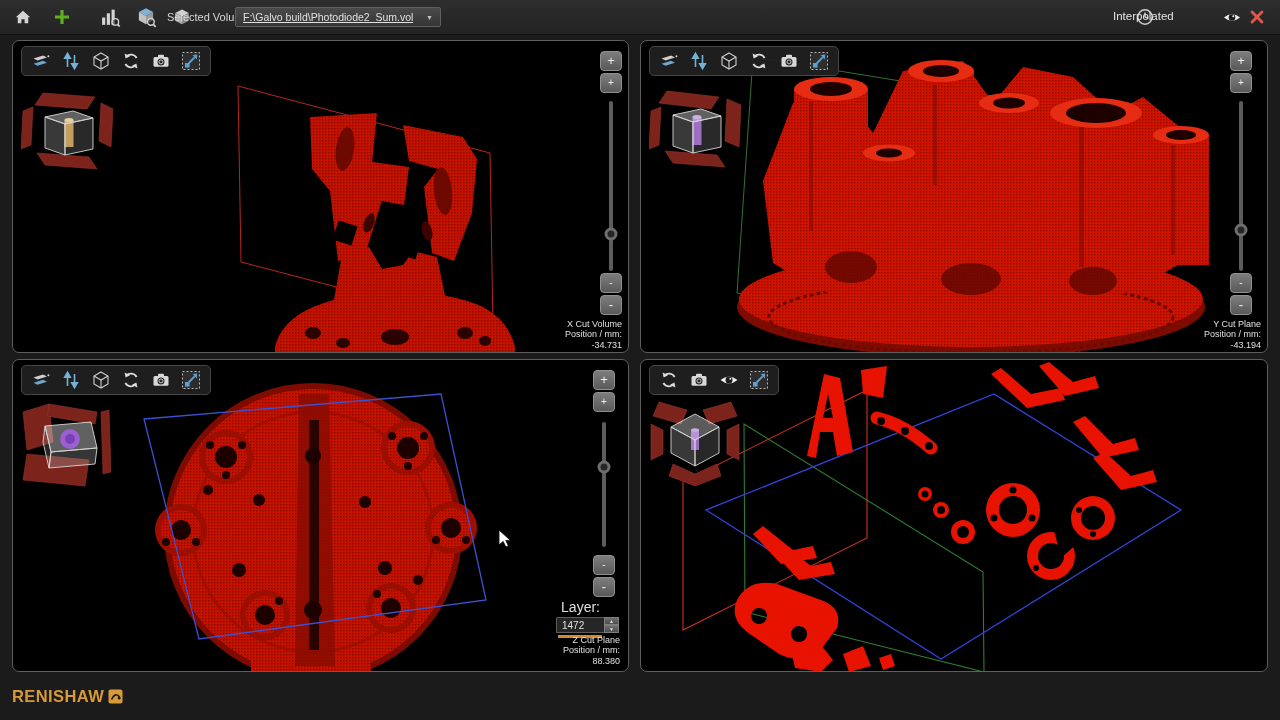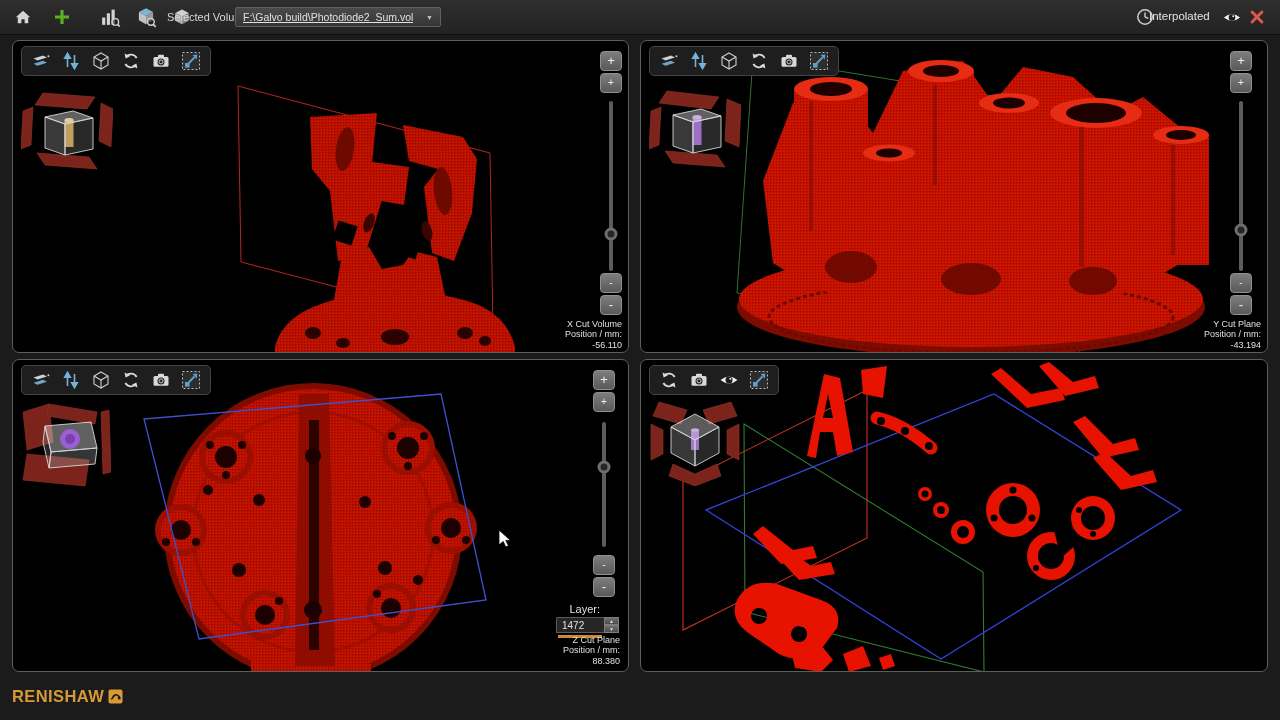--- a/index.html
+++ b/index.html
@@ -25,21 +25,21 @@
   .vbtn{width:20px;height:20px;background:none;border:none;padding:0;cursor:pointer;line-height:0;}
   .orient{position:absolute;cursor:pointer;line-height:0;}
   .sqbtn{position:absolute;width:22px;height:20px;box-sizing:border-box;
     background:linear-gradient(#7d7d7d,#595959);border:1px solid #909090;border-radius:4px;
     color:#f0f0f0;font-size:13px;line-height:16px;text-align:center;padding:0;cursor:pointer;}
   .sqbtn.sm{font-size:10px;}
   .slider-track{position:absolute;width:4px;background:#5c5c5c;border-radius:2px;cursor:pointer;}
   .slider-thumb{position:absolute;left:50%;transform:translate(-50%,-50%);width:13px;height:13px;
     border-radius:50%;background:#262626;border:3px solid #6e6e6e;box-sizing:border-box;}
   .cutinfo{position:absolute;color:#e0e0e0;font-size:9px;line-height:10.5px;text-align:right;}
-  .layer-label{position:absolute;color:#e0e0e0;font-size:11px;}
+  .layer-label{position:absolute;color:#e0e0e0;font-size:14px;}
   .layer-row{position:absolute;display:flex;align-items:stretch;}
   .layer-input{width:48px;height:16px;box-sizing:border-box;background:#262626;border:1px solid #5a5a5a;
     border-right:none;border-radius:2px 0 0 0;color:#e0e0e0;font-size:10px;padding:0 5px;
     font-family:"Liberation Sans",sans-serif;}
   .spinner{display:flex;flex-direction:column;width:15px;}
   .spinner button{flex:1;background:linear-gradient(#6e6e6e,#4d4d4d);border:1px solid #7d7d7d;
     color:#ddd;font-size:5px;line-height:4px;padding:0;cursor:pointer;}
   .layer-progress{position:absolute;height:3px;background:#cf8b2d;}
   
   .footer-logo{position:absolute;left:12px;top:687px;display:flex;align-items:center;gap:4px;}
@@ -165,21 +165,21 @@
     <div class="dropdown">
       <span class="dd-text">F:\Galvo build\Photodiode2_Sum.vol</span>
       <span class="caret">▼</span>
     </div>
 
     <button class="ibtn" style="left:1135px;top:7px">
         <svg class="ic" width="20" height="20">
           <use href="#i-clock"></use>
         </svg>
       </button>
-    <span class="tb-right-label" style="left:1149px">Interpolated</span>
+    <span class="tb-right-label" style="left:1113px">Interpolated</span>
     <button class="ibtn" style="left:1222px;top:8px">
         <svg class="ic" width="20" height="19">
           <use href="#i-eye"></use>
         </svg>
       </button>
     <button class="ibtn" style="left:1248px;top:8px">
         <svg class="ic" width="18" height="18">
           <use href="#i-close"></use>
         </svg>
       </button>
@@ -271,21 +271,21 @@
     <button class="sqbtn sm" style="left:587px;top:32px">+</button>
     <div class="slider-track" style="left:596px;top:60px;height:170px">
       <div class="slider-thumb" style="top:78%"></div>
     </div>
     <button class="sqbtn sm" style="left:587px;top:232px">-</button>
     <button class="sqbtn" style="left:587px;top:254px">-</button>
 
     <div class="cutinfo" style="right:6px;bottom:2px">
       <div>X Cut Volume</div>
       <div>Position / mm:</div>
-      <div>-56.110</div>
+      <div>-34.731</div>
     </div>
   </section>
 
   <section class="viewport" style="left:640px;top:40px;width:628px;height:313px">
     <svg class="scene" width="628" height="313" viewBox="0 0 628 313">
       <defs>
           <pattern id="p2" width="3" height="3" patternUnits="userSpaceOnUse">
             <rect width="3" height="3" fill="#cf1300"></rect>
             <rect width="1.4" height="1.4" fill="#8f0d00"></rect>
           </pattern>

